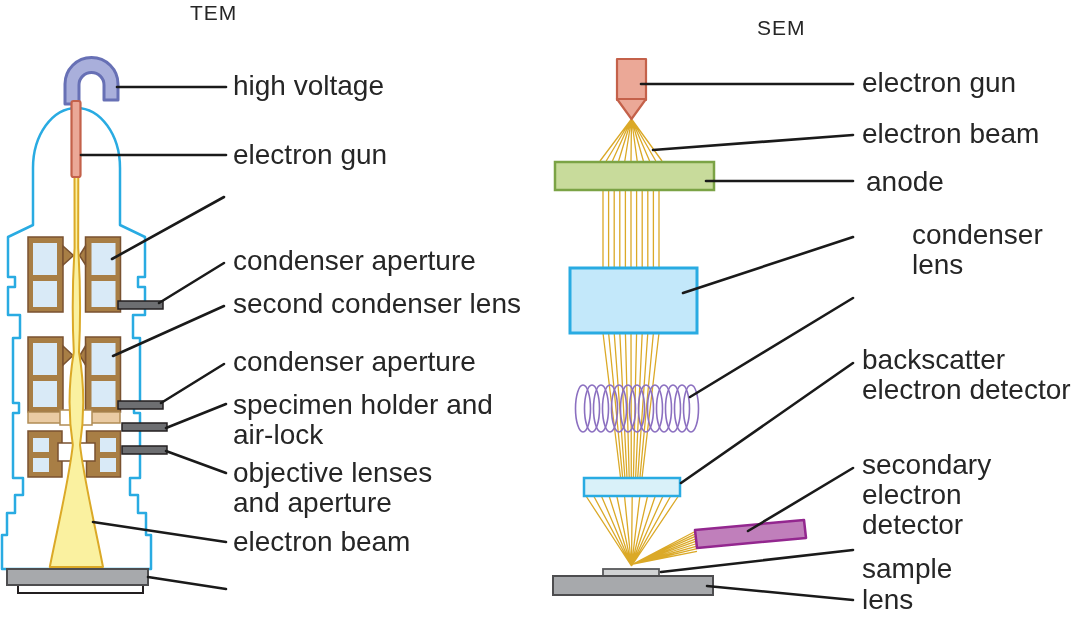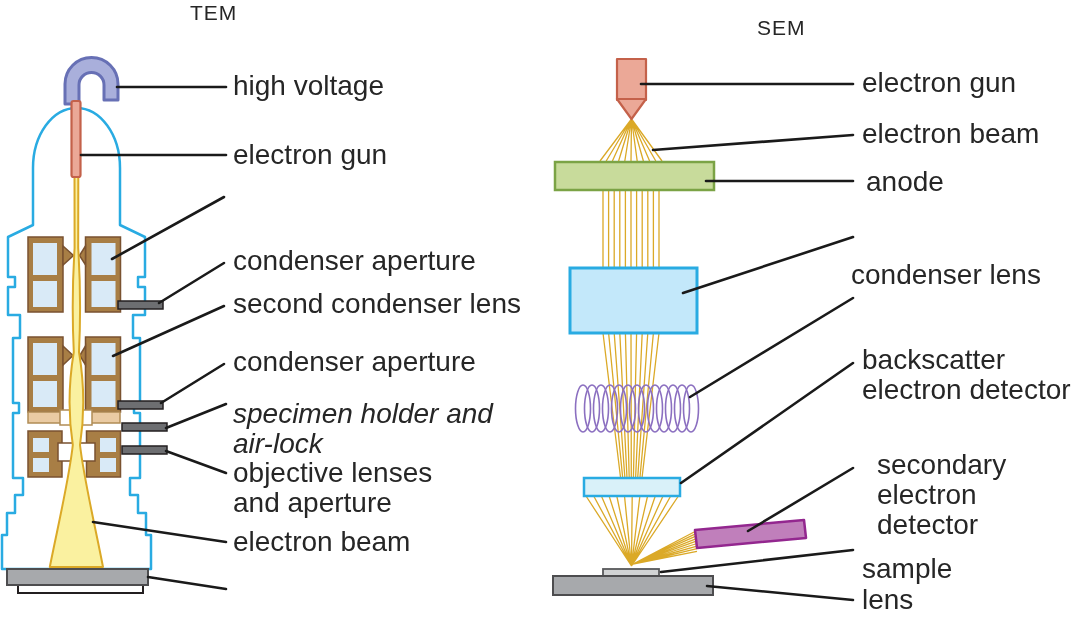--- a/index.html
+++ b/index.html
@@ -174,29 +174,29 @@
   </svg>
 
   <div class="ttl" style="left:190px;top:1px;">TEM</div>
   <div class="ttl" style="left:757px;top:16px;">SEM</div>
 
   <div class="lbl" style="left:233px;top:71px;">high voltage</div>
   <div class="lbl" style="left:233px;top:140px;">electron gun</div>
   <div class="lbl" style="left:233px;top:246px;">condenser aperture</div>
   <div class="lbl" style="left:233px;top:289px;">second condenser lens</div>
   <div class="lbl" style="left:233px;top:347px;">condenser aperture</div>
-  <div class="lbl" style="left:233px;top:399px;font-style:italic;">specimen holder and
+  <div class="lbl" style="left:233px;top:390px;">specimen holder and
 air-lock</div>
   <div class="lbl" style="left:233px;top:458px;">objective lenses
 and aperture</div>
   <div class="lbl" style="left:233px;top:527px;">electron beam</div>
 
   <div class="lbl" style="left:862px;top:68px;">electron gun</div>
   <div class="lbl" style="left:862px;top:119px;">electron beam</div>
   <div class="lbl" style="left:866px;top:167px;">anode</div>
-  <div class="lbl" style="left:851px;top:220px;margin-top:40px;">condenser lens</div>
+  <div class="lbl" style="left:912px;top:220px;">condenser lens</div>
   <div class="lbl" style="left:862px;top:345px;">backscatter
 electron detector</div>
-  <div class="lbl" style="left:862px;top:450px;margin-left:15px;">secondary electron
+  <div class="lbl" style="left:862px;top:450px;">secondary electron
 detector</div>
   <div class="lbl" style="left:862px;top:554px;">sample</div>
   <div class="lbl" style="left:862px;top:585px;">lens</div>
 </div>
 
 </body></html>

